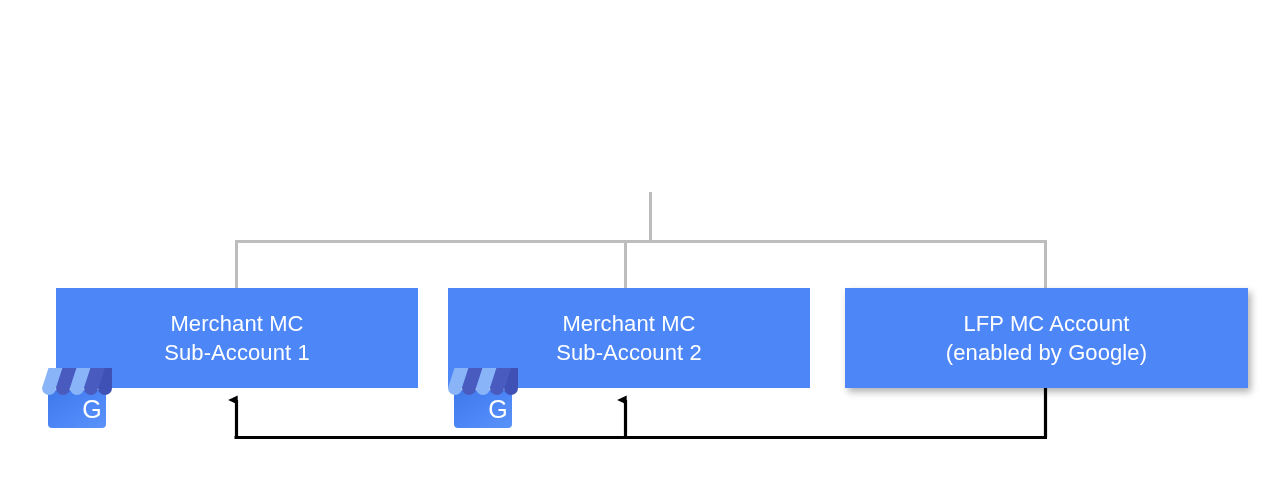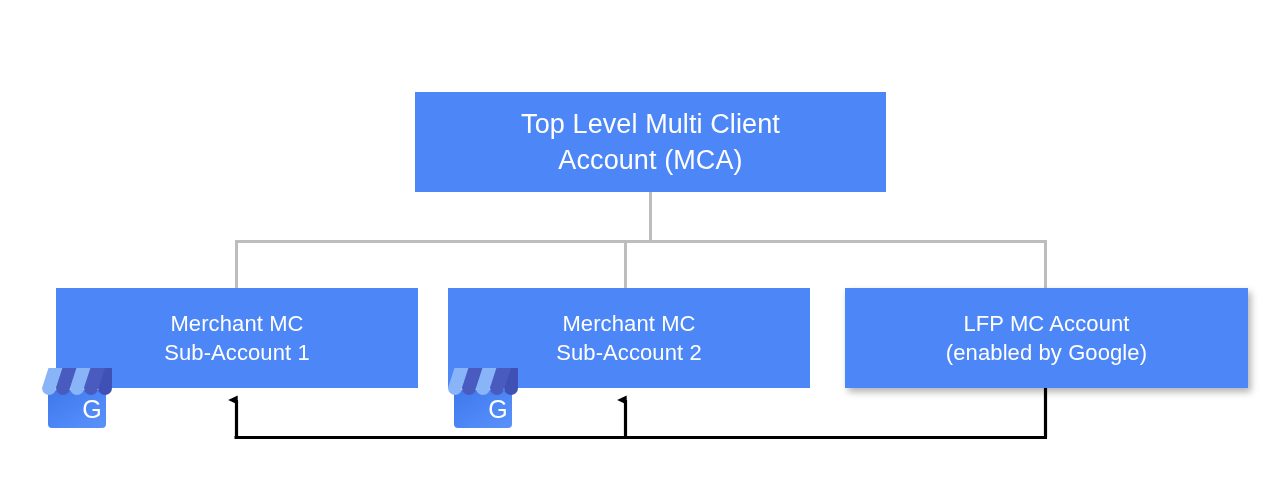--- a/index.html
+++ b/index.html
@@ -107,24 +107,20 @@
     </g>
 
     <g stroke="#000000" stroke-width="3.2" fill="none">
       <line x1="1045.5" y1="388" x2="1045.5" y2="437.5"></line>
       <line x1="1047" y1="437.5" x2="234.5" y2="437.5"></line>
       <line x1="236.5" y1="437.5" x2="236.5" y2="400" marker-end="url(#arrow-up)"></line>
       <line x1="625.5" y1="437.5" x2="625.5" y2="400" marker-end="url(#arrow-up)"></line>
     </g>
   </svg>
 
-  <div class="node-box" id="node-mca">
-    <span class="label-text">Top Level Multi Client
-Account (MCA)</span>
-  </div>
 
   <div class="node-box" id="node-sub1">
     <span class="label-text">Merchant MC
 Sub-Account 1</span>
   </div>
 
   <div class="node-box" id="node-sub2">
     <span class="label-text">Merchant MC
 Sub-Account 2</span>
   </div>

